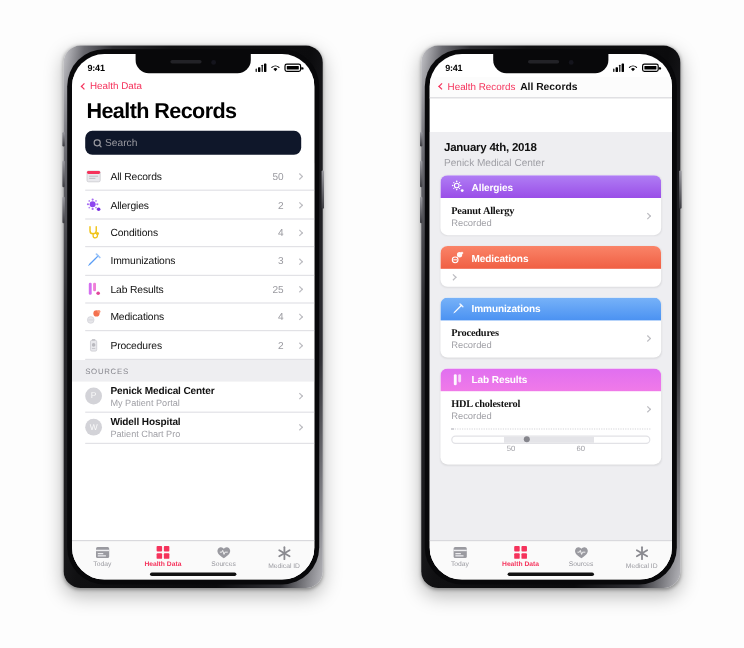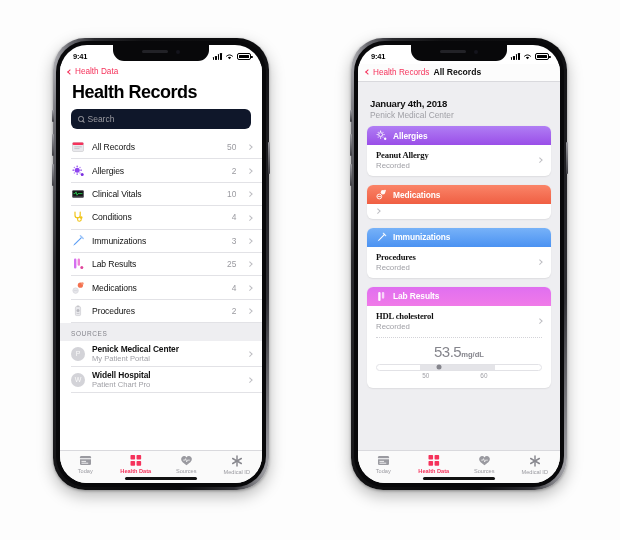--- a/index.html
+++ b/index.html
@@ -8,21 +8,21 @@
     background: #fdfdfd;
     font-family: "Liberation Sans", sans-serif;
     overflow: hidden;
   }
   .stage { position: relative; width: 620px; height: 540px; }
 
   
   .phone {
     position: absolute;
     width: 216px; height: 452px;
-    border-radius: 32px;
+    border-radius: 14px;
     background: linear-gradient(100deg,#c9c9cd 0%,#6a6a70 6%,#2b2b2f 14%,#101012 30%,#0b0b0d 70%,#2f2f34 88%,#b9b9be 100%);
     padding: 3px;
     box-shadow: 0 6px 16px rgba(0,0,0,.28), 0 1px 3px rgba(0,0,0,.3);
   }
   .phone.left  { left: 53px;  top: 38px; }
   .phone.right { left: 351px; top: 38px; }
   .phone-inner {
     width: 100%; height: 100%;
     border-radius: 31px;
     background: #08080a;
@@ -124,21 +124,21 @@
     flex: 0 0 auto; height: 33px;
     border-top: .5px solid #d9d9dd; background: #fafafa;
     display: flex; align-items: flex-start; padding-top: 4px;
   }
   .tab { flex: 1 1 0; display: flex; flex-direction: column; align-items: center; gap: 2px; }
   .tab .tl { font-size: 5.6px; color: #9a9aa0; }
   .tab.active .tl { color: #f5325b; font-weight: bold; }
   .home-ind { position: absolute; bottom: 3.5px; left: 50%; transform: translateX(-50%); width: 72px; height: 2.6px; border-radius: 2px; background: #111; }
 
   
-  .rcontent { flex: 1 1 auto; background: #eeeef1; padding: 8px 9px; overflow: hidden; }
+  .rcontent { flex: 1 1 auto; background: #eeeef1; padding: 0 9px; overflow: hidden; margin-top: 28px; }
   .date-head { padding: 8px 3px 6px; }
   .date-head .d1 { font-size: 9.6px; font-weight: bold; color: #111; letter-spacing: -.2px; }
   .date-head .d2 { font-size: 8.4px; color: #a0a0a6; margin-top: 1px; }
   .card { border-radius: 6px; overflow: hidden; margin-bottom: 9px; background: #fff; box-shadow: 0 .5px 1.5px rgba(0,0,0,.07); }
   .card-head { height: 19px; display: flex; align-items: center; gap: 6px; padding: 0 9px;
                font-size: 8.4px; font-weight: bold; color: #fff; letter-spacing: -.1px; }
   .card-body { display: flex; align-items: center; padding: 5px 9px 6px; }
   .card-body .cb-txt { flex: 1 1 auto; }
   .card-body .cb1 { font-size: 8.6px; font-weight: bold; color: #111; letter-spacing: -.15px; font-family: Liberation Serif, serif; }
   .card-body .cb2 { font-size: 7.8px; color: #a0a0a6; margin-top: 1px; }
@@ -239,32 +239,20 @@
                   <circle cx="9" cy="9" r=".75" fill="#b585f5"></circle>
                     <circle cx="3.4" cy="3.4" r=".75" fill="#b585f5"></circle>
                   <circle cx="11.2" cy="10.4" r="1.5" fill="#7a2fe0"></circle>
                 </svg>
               </span>
               <span class="lbl">Allergies</span>
               <span class="cnt">2</span>
               <span class="chev-r"></span>
             </div>
 
-            <div class="row">
-              <span class="ic">
-                <svg width="14" height="14" viewBox="0 0 14 14">
-                  <rect x="1.2" y="3.2" width="11.6" height="7.6" rx="1" fill="#3a3a42"></rect>
-                  <rect x="2.2" y="4.2" width="9.6" height="4.6" fill="#111"></rect>
-                  <path d="M2.6 6.6 H4.2 L5 4.9 L6 8.2 L7 6.6 H11.4" stroke="#2de05a" stroke-width=".8" fill="none"></path>
-                </svg>
-              </span>
-              <span class="lbl">Clinical Vitals</span>
-              <span class="cnt">10</span>
-              <span class="chev-r"></span>
-            </div>
 
             <div class="row">
               <span class="ic">
                 <svg width="14" height="14" viewBox="0 0 14 14">
                   <path d="M4 2 V5.2 A2.6 2.6 0 0 0 9.2 5.2 V2" stroke="#f0c419" stroke-width="1.2" fill="none" stroke-linecap="round"></path>
                   <path d="M6.6 7.6 V9.4 A1.8 1.8 0 0 0 10.2 9.4 V8.6" stroke="#f0c419" stroke-width="1.1" fill="none" stroke-linecap="round"></path>
                   <circle cx="10.2" cy="7.6" r="1.3" fill="#f0c419"></circle>
                 </svg>
               </span>
               <span class="lbl">Conditions</span>
@@ -503,23 +491,20 @@
             </div>
             <div class="card-body">
               <span class="cb-txt">
                 <span class="cb1" style="display:block">HDL cholesterol</span>
                 <span class="cb2" style="display:block">Recorded</span>
               </span>
               <span class="chev-r"></span>
             </div>
             <div class="meas">
               <div class="dotline"></div>
-              <div class="val">
-                <span class="num">53.5</span><span class="unit">mg/dL</span>
-              </div>
               <div class="track">
                 <span class="fill"></span>
                 <span class="knob"></span>
               </div>
               <div class="ticks">
                 <span style="left:30%">50</span>
                 <span style="left:65%">60</span>
               </div>
             </div>
           </div>

